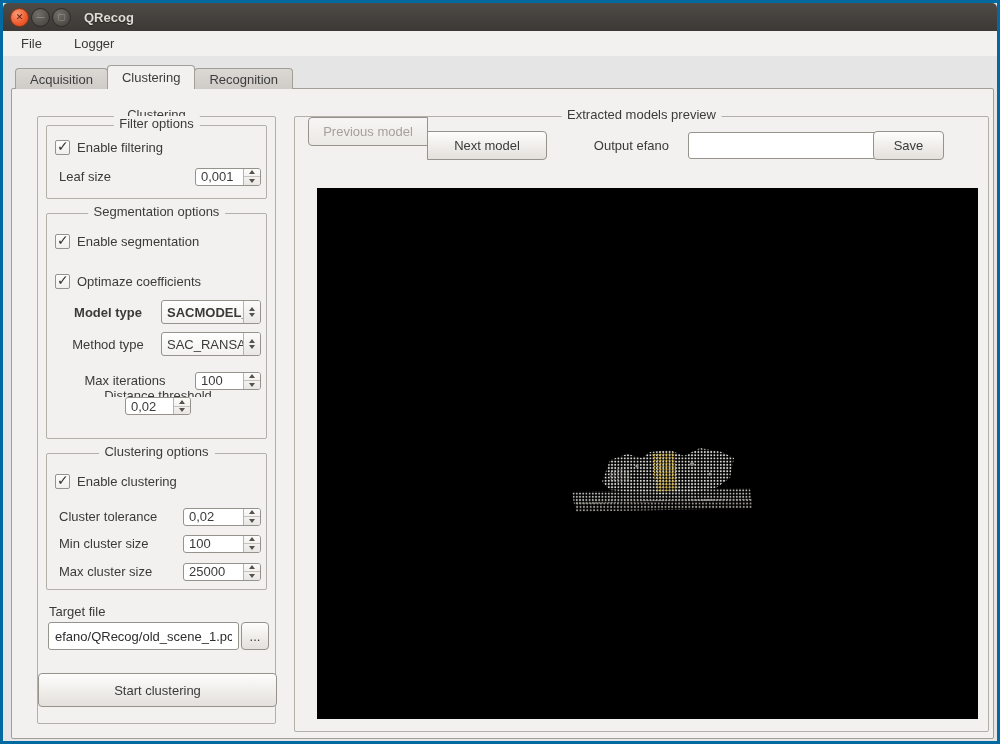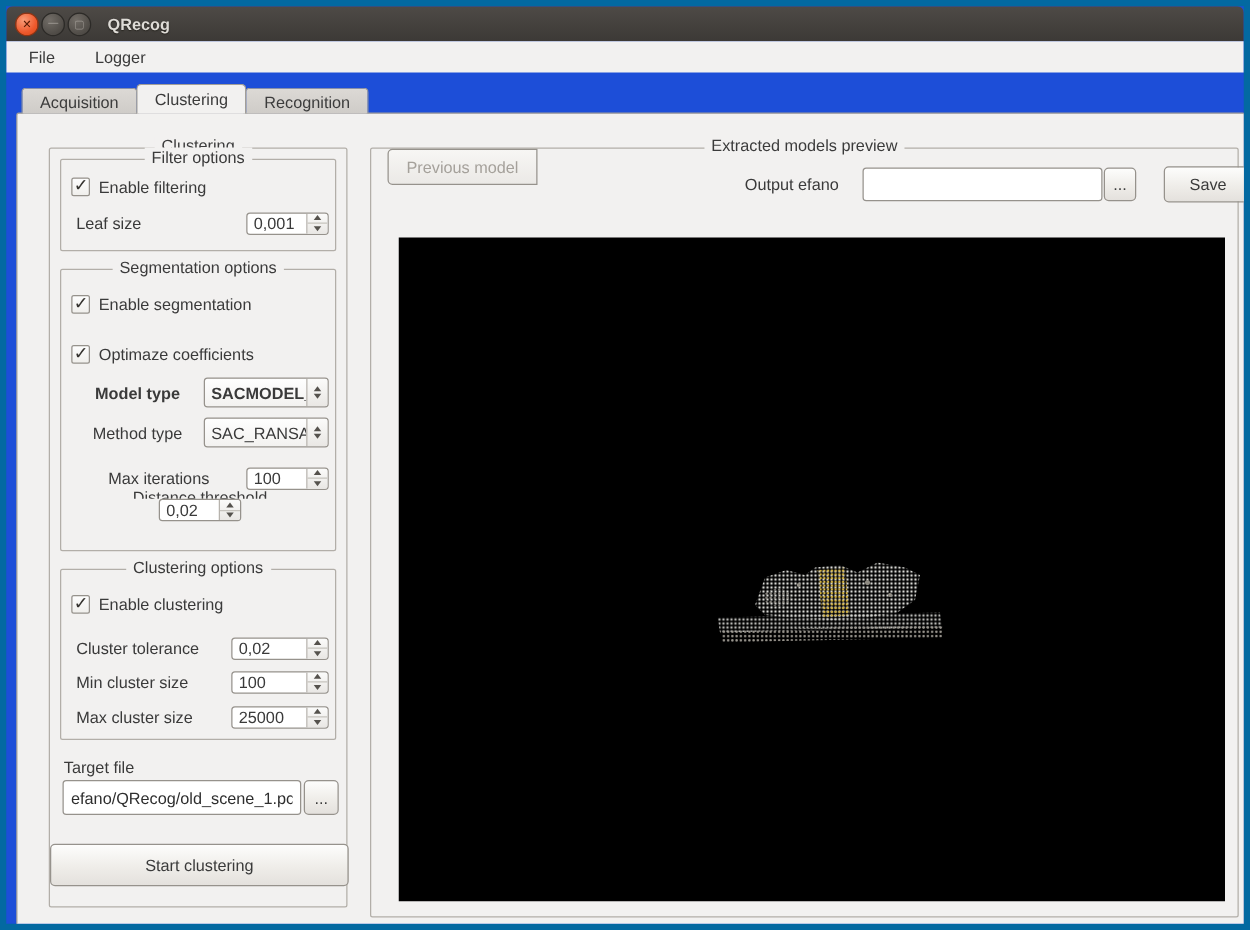--- a/index.html
+++ b/index.html
@@ -1,19 +1,19 @@
 <!DOCTYPE html>
 <html><head>
 <meta charset="utf-8">
 <style>
   * { margin: 0; padding: 0; box-sizing: border-box; }
   html, body { width: 1000px; height: 744px; background: #cfccc8; }
   body { font-family: "Liberation Sans", "DejaVu Sans", sans-serif; font-size: 13px; color: #3a3a3a; }
 
-  .window { position: relative; width: 1000px; height: 744px; background: #1d4ed8; border: 5px solid #0369a1; overflow: hidden; }
+  .window { position: relative; width: 1000px; height: 744px; background: #e5e5e5; border: 3px solid #0369a1; overflow: hidden; }
 
   
   .titlebar { height: 28px; background: linear-gradient(#4e4a46, #3c3936); border-radius: 5px 5px 0 0; display: flex; align-items: center; padding: 0 7px; }
   .win-btn { width: 19px; height: 19px; border-radius: 50%; margin-right: 2px; display: flex; align-items: center; justify-content: center; font-size: 10px; line-height: 1; }
   .win-btn.close { background: radial-gradient(circle at 35% 30%, #f89b77, #ee5a2e 60%, #d94612); border: 1px solid #8e3414; color: #581a04; }
   .win-btn.close::after { content: "✕"; font-size: 9px; font-weight: bold; }
   .win-btn.minmax { background: radial-gradient(circle at 35% 30%, #726d67, #524e49 65%, #44413d); border: 1px solid #2c2a27; color: #2a2825; }
   .win-btn.min::after { content: "—"; font-size: 8px; font-weight: bold; color: #c9c5bf; opacity: .5; }
   .win-btn.max::after { content: "▢"; font-size: 9px; color: #c9c5bf; opacity: .5; }
   .win-title { margin-left: 11px; font-weight: bold; font-size: 13px; color: #dfdcd7; text-shadow: 0 1px 1px #26241f; }
@@ -87,21 +87,21 @@
   .target-input { width: 191px; height: 28px; }
   .browse-btn { width: 28px; height: 28px; }
   .start-btn { position: absolute; left: 0; top: 556px; width: 239px; height: 34px; }
 
   
   .prev-btn { position: absolute; left: 13px; top: 0; width: 120px; height: 29px; border-radius: 4px 0 0 4px; }
   .next-btn { position: absolute; left: 132px; top: 14px; width: 120px; height: 29px; border-radius: 0 4px 4px 0; }
   .output-label { position: absolute; left: 290px; top: 21px; width: 84px; text-align: right; }
   .output-input { position: absolute; left: 393px; top: 15px; width: 192px; height: 27px; }
   .output-browse { position: absolute; left: 586px; top: 15px; width: 26px; height: 27px; }
-  .save-btn { position: absolute; left: 634px; top: 14px; width: 71px; height: 29px; text-align: center; }
+  .save-btn { position: absolute; left: 578px; top: 14px; width: 71px; height: 29px; text-align: center; }
 
   .viewport { position: absolute; left: 22px; top: 71px; width: 661px; height: 531px; background: #000; overflow: hidden; }
   .pointcloud { position: absolute; left: 255px; top: 256px; width: 180px; height: 75px; }
 </style>
 </head>
 <body>
 
 <div class="window">
 
   <div class="titlebar">
@@ -275,20 +275,21 @@
         <div class="btn browse-btn">...</div>
       </div>
 
       <div class="btn start-btn">Start clustering</div>
     </div>
 
     <div class="groupbox gb-right">
       <span class="gb-title">Extracted models preview</span>
 
       <div class="btn disabled prev-btn">Previous model</div>
+      <div class="btn next-btn">Next model</div>
 
       <span class="output-label">Output efano</span>
       <input class="text-input output-input" value="" style="">
       <div class="btn output-browse">...</div>
       <div class="btn save-btn">Save</div>
 
       <div class="viewport">
         <svg class="pointcloud" viewBox="0 0 180 75" xmlns="http://www.w3.org/2000/svg">
           <defs>
             <pattern id="pc-white" width="3.2" height="3.2" patternUnits="userSpaceOnUse">

